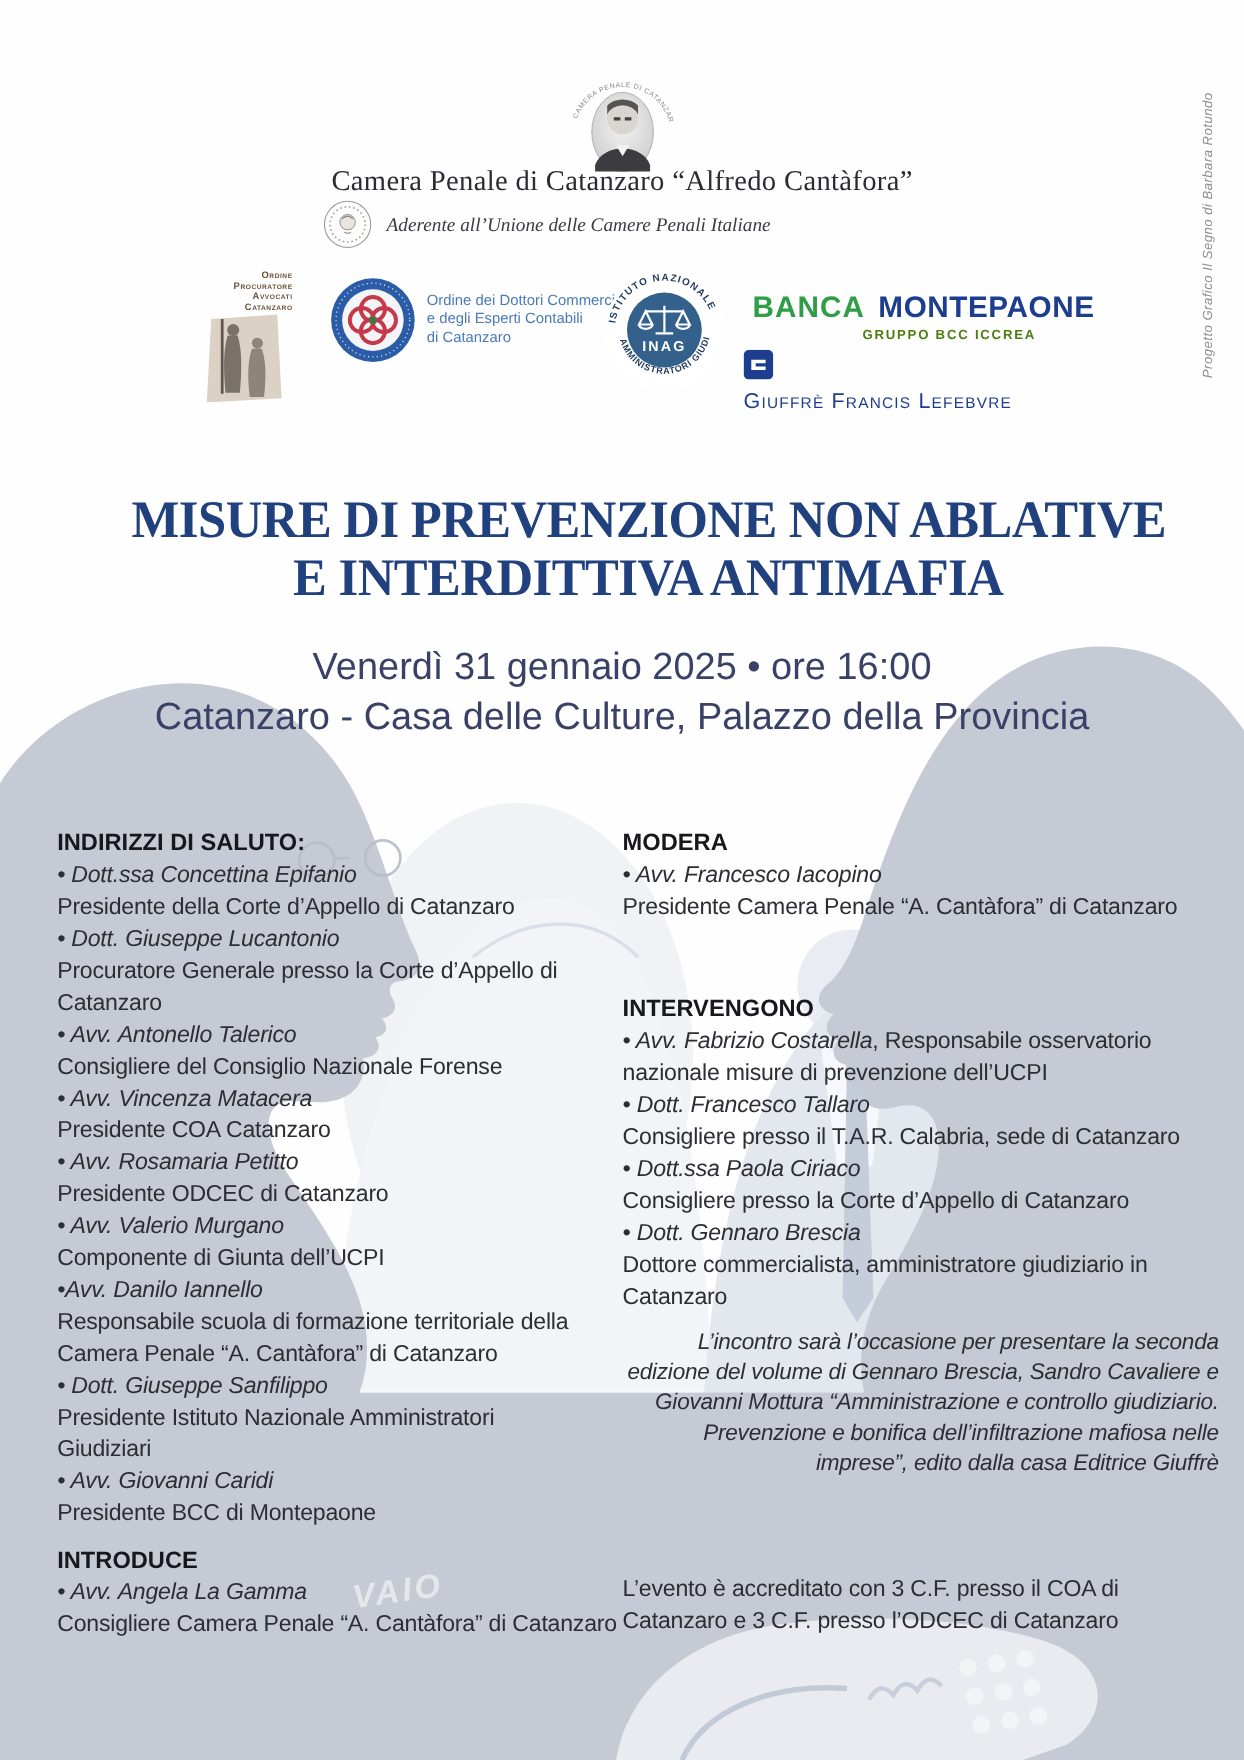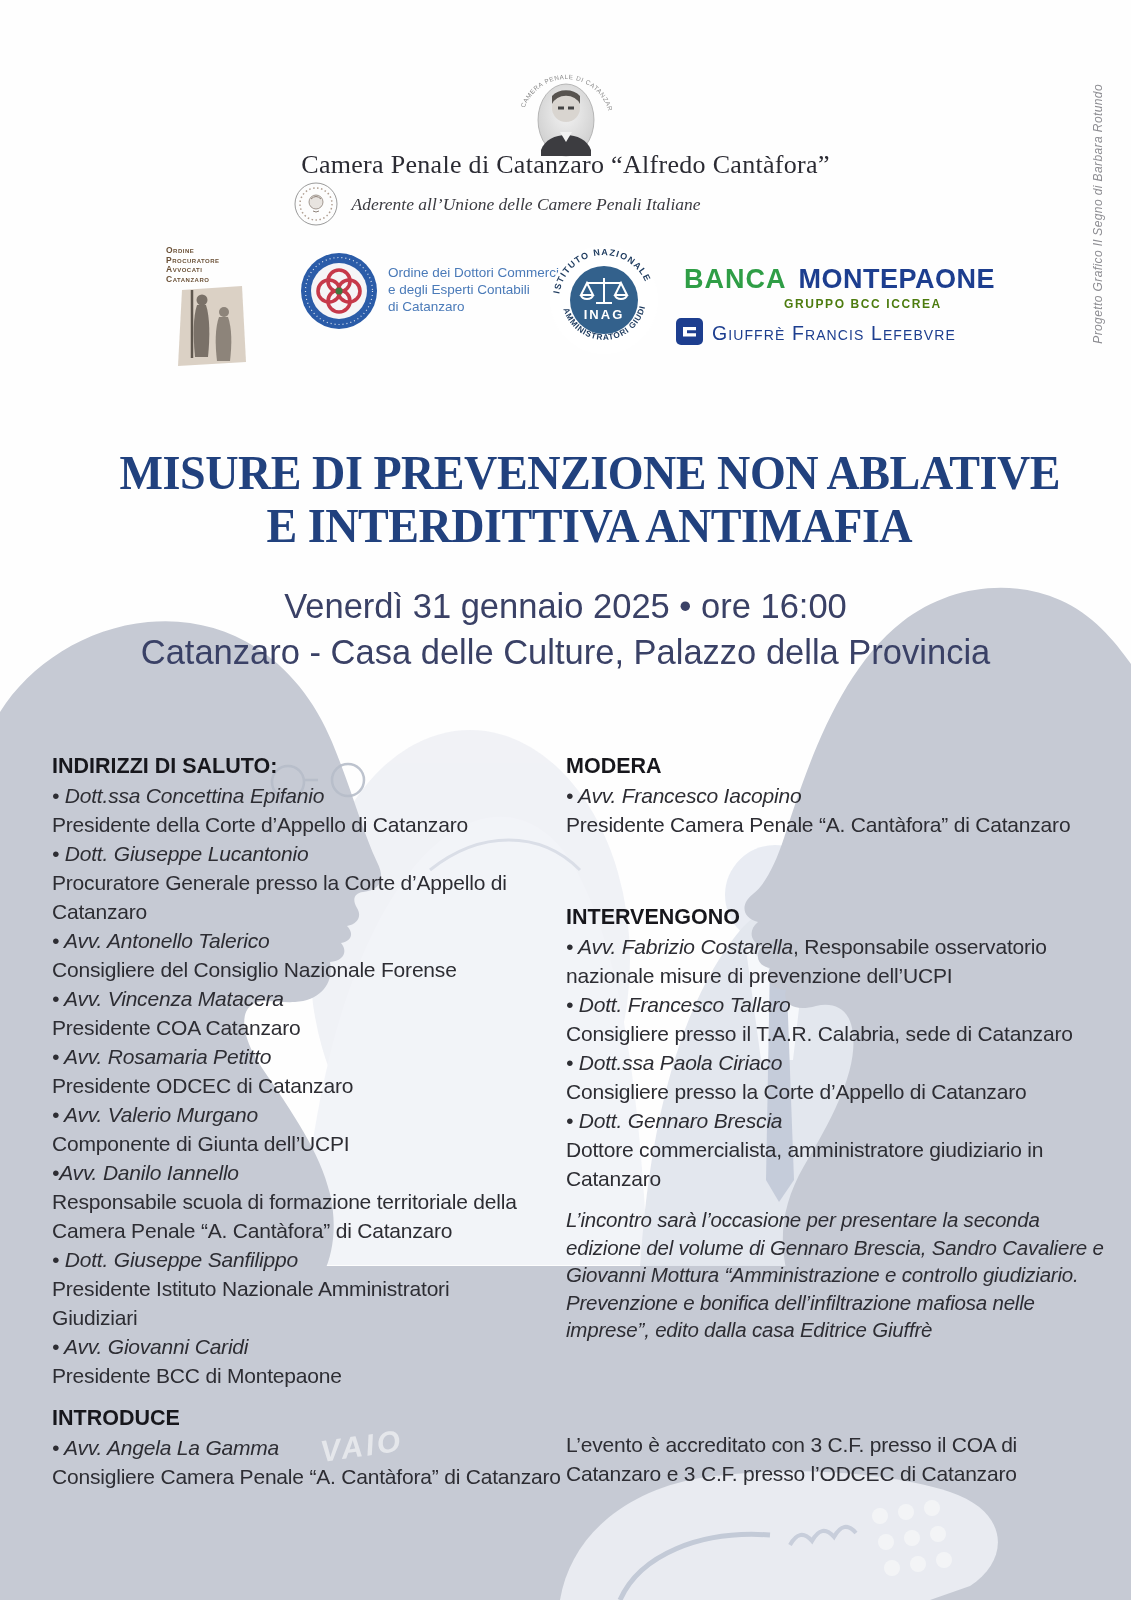--- a/index.html
+++ b/index.html
@@ -8,49 +8,49 @@
   .bg{position:absolute;inset:0;z-index:0;}
   .layer{position:absolute;inset:0;z-index:1;}
 
   
   .portrait-wrap{left:486px;top:58px;width:160px;height:112px;}
   .org-name{left:0;top:150px;width:1131px;text-align:center;font-family:"Liberation Serif",serif;font-size:26px;color:#2b2b33;letter-spacing:.3px;}
   .affil-row{left:0;top:181px;width:994px;display:flex;justify-content:center;align-items:center;gap:12px;}
   .affil-text{font-family:"Liberation Serif",serif;font-style:italic;font-size:17.5px;color:#3a3a40;}
 
   
-  .avvocati{left:166px;top:246px;width:100px;text-align:left;}
+  .avvocati{left:166px;top:246px;width:100px;text-align:right;}
   .avvocati .ln{font-size:8.5px;line-height:9.5px;color:#6b5137;font-variant:small-caps;font-weight:bold;letter-spacing:.5px;}
   .odcec-badge{left:300px;top:252px;}
   .odcec-text{left:388px;top:264px;font-size:13.5px;line-height:17px;color:#4a7ab8;}
   .inag{left:549px;top:245px;}
   .banca{left:672px;top:264px;width:300px;margin-left:12px;}
   .banca-row{display:flex;align-items:center;gap:6px;}
   .banca-w1{font-size:27px;font-weight:bold;color:#2f9e46;letter-spacing:1px;}
   .banca-w2{font-size:27px;font-weight:bold;color:#1d3e8f;letter-spacing:.5px;}
   .banca-sub{font-size:12px;font-weight:bold;color:#4d7c0f;letter-spacing:1.6px;margin:2px 0 0 100px;}
-  .giuffre{left:676px;top:318px;display:flex;align-items:flex-end;gap:9px;}
+  .giuffre{left:676px;top:318px;display:flex;align-items:flex-start;gap:9px;flex-direction:column;}
   .giuffre-text{font-size:19.5px;color:#1d3e8f;font-variant:small-caps;letter-spacing:1.1px;}
 
   .credit{right:26px;top:84px;writing-mode:vertical-rl;transform:rotate(180deg);font-style:italic;font-size:12px;color:#8d8d92;letter-spacing:.4px;}
 
   
   .title{left:0;top:446px;width:1131px;text-align:center;color:#21417e;font-family:"Liberation Serif",serif;font-weight:bold;font-size:48px;line-height:53px;letter-spacing:-.5px;padding-left:24px;}
   .title .tline{display:inline-block;transform:scaleX(.96);white-space:nowrap;}
   .date{left:0;top:583px;width:1131px;text-align:center;color:#3a4166;font-size:34.5px;line-height:46px;}
 
   
   .col{font-size:21px;line-height:29px;color:#2d2d33;letter-spacing:-.2px;}
   .h{font-weight:bold;color:#17171c;font-size:21.5px;letter-spacing:0;}
   .name{font-style:italic;}
   .saluti{left:52px;top:752px;width:482px;}
   .introduce{left:52px;top:1404px;width:562px;}
   .modera{left:566px;top:752px;width:536px;}
   .interv{left:566px;top:880px;width:536px;margin-top:23px;}
-  .booknote{left:566px;top:1206px;width:542px;font-style:italic;font-size:20.5px;line-height:27.5px;color:#2d2d33;letter-spacing:-.2px;}
+  .booknote{left:566px;top:1206px;width:542px;font-style:italic;font-size:20.5px;line-height:27.5px;color:#2d2d33;letter-spacing:-.2px;text-align:right;}
   .accred{left:566px;top:1430px;width:524px;}
 </style>
 </head>
 <body>
 
 <div id="poster">
 
   <svg class="bg" viewBox="0 0 1131 1600" aria-hidden="true">
     <rect x="0" y="0" width="1131" height="1600" fill="#fefefe"></rect>
 

